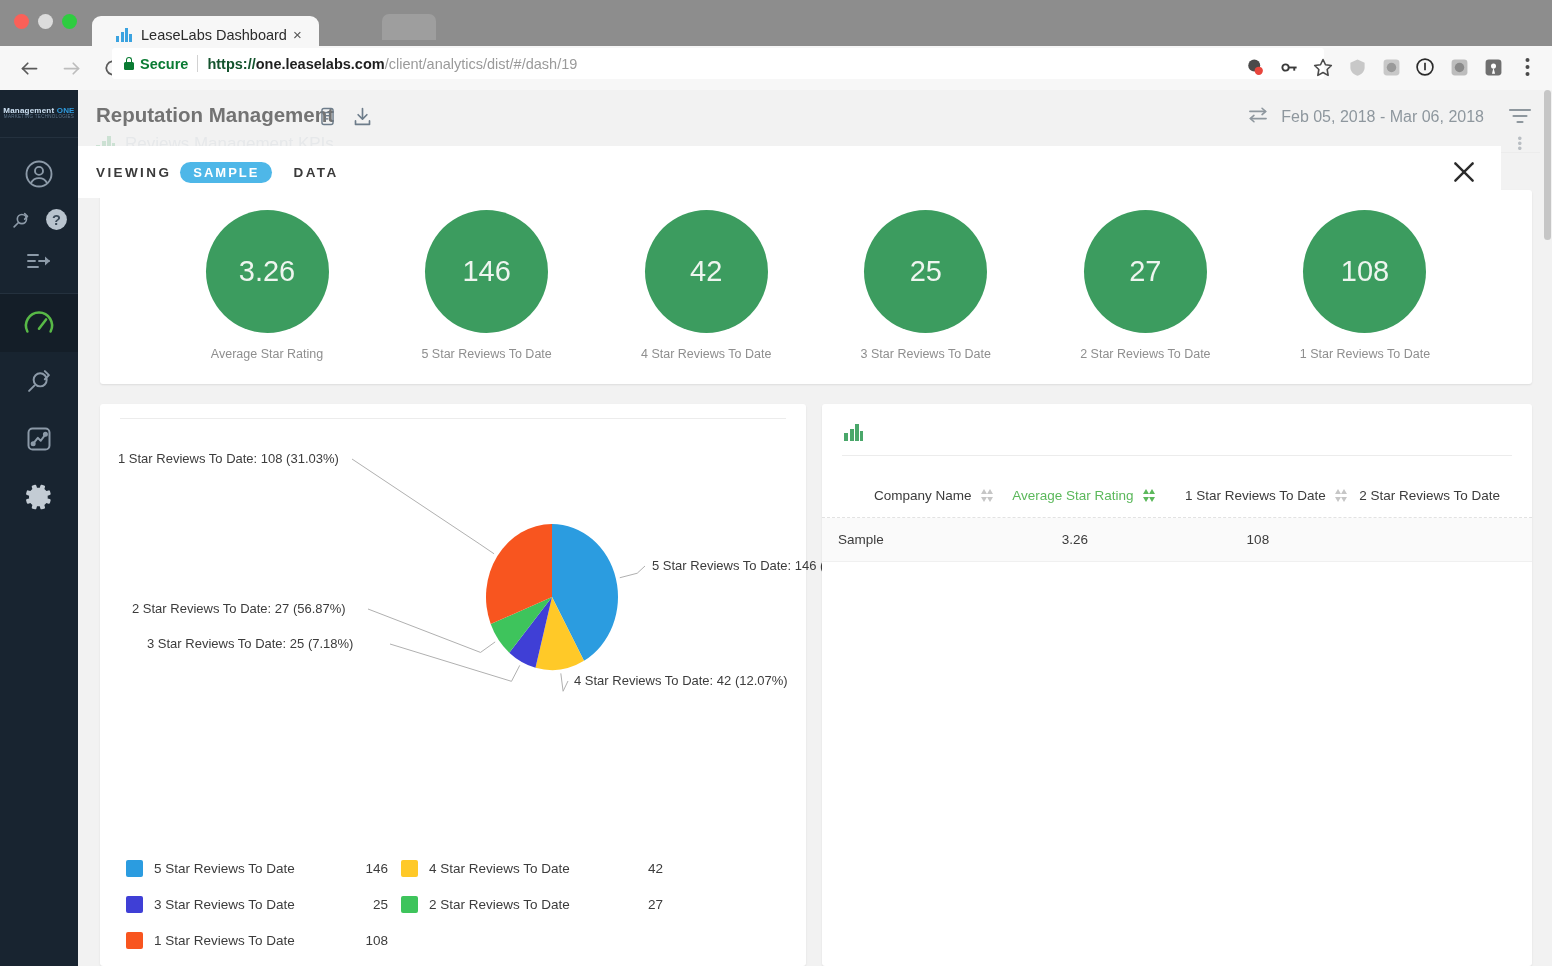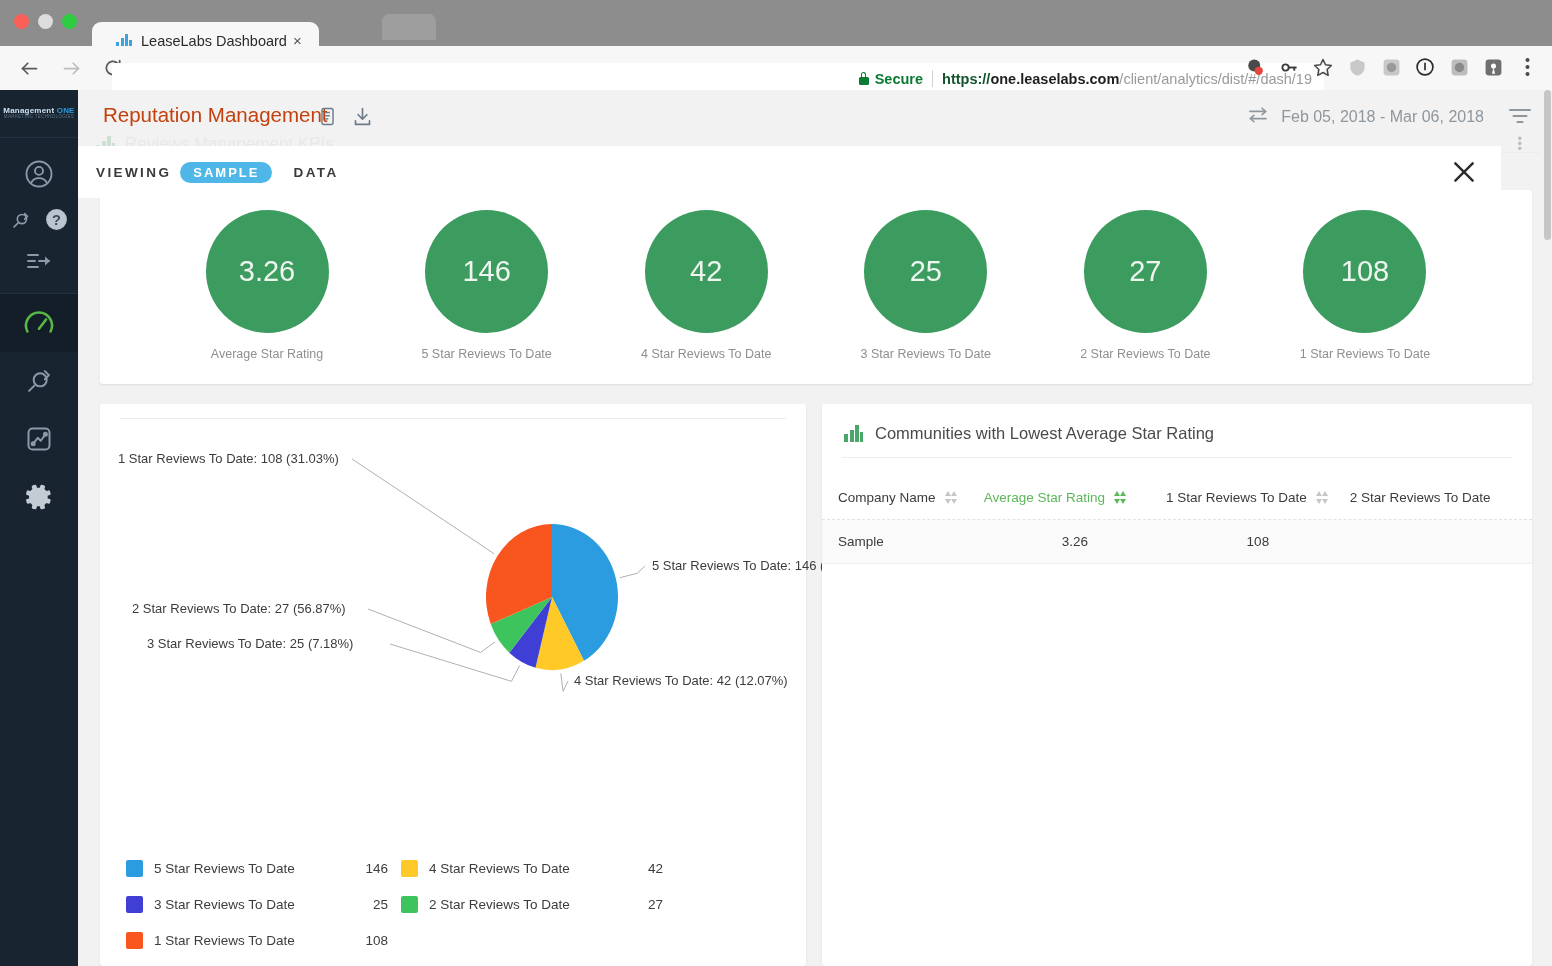--- a/index.html
+++ b/index.html
@@ -12,21 +12,21 @@
 
   
   .tabstrip {
     position:absolute; left:0; top:0; width:1552px; height:46px;
     background:#8d8d8d;
   }
   .winbtns { position:absolute; left:14px; top:14px; display:flex; gap:9px; }
   .winbtn { width:15px; height:15px; border-radius:50%; }
   .wb-red{background:#fb6058;} .wb-yellow{background:#dcdcdc;} .wb-green{background:#2ecc40;}
   .tab {
-    position:absolute; left:92px; top:22px; width:227px; height:38px;
+    position:absolute; left:92px; top:16px; width:227px; height:38px;
     background:#f7f7f7; border-radius:9px 9px 0 0;
     display:flex; align-items:center; padding:0 24px;
   }
   .tab-fav { width:16px; height:14px; margin-right:9px; position:relative; flex:0 0 auto; }
   .tab-fav i { position:absolute; bottom:0; width:3px; background:#3ba3e0; }
   .tab-fav i:nth-child(1){left:0; height:6px;}
   .tab-fav i:nth-child(2){left:4.5px; height:10px;}
   .tab-fav i:nth-child(3){left:9px; height:14px;}
   .tab-fav i:nth-child(4){left:13px; height:8px;}
   .tab-title { font-size:14.5px; color:#2b2b2b; white-space:nowrap; overflow:hidden; }
@@ -37,23 +37,23 @@
 
   .omnibar {
     position:absolute; left:0; top:46px; width:1552px; height:44px;
     background:#f7f7f7; display:flex; align-items:center;
   }
   .navbtn { width:34px; height:34px; margin-left:8px; display:flex; align-items:center;
     justify-content:center; color:#5a5a5a; }
   .navbtn.first { margin-left:12px; }
   .navbtn.dim { color:#bdbdbd; }
   .urlbox {
-    position:absolute; left:112px; top:63px; width:1212px; height:31px;
+    position:absolute; left:112px; top:48px; width:1212px; height:31px;
     background:#fff; border-radius:3px; display:flex; align-items:center;
-    padding:0 12px; font-size:14.5px; overflow:hidden;justify-content:flex-end;
+    padding:0 12px; font-size:14.5px; overflow:hidden;
   }
   .lock { width:10px; height:13px; position:relative; margin-right:6px; flex:0 0 auto; }
   .lock .body { position:absolute; bottom:0; left:0; width:10px; height:8px;
     background:#0a7b33; border-radius:1.5px; }
   .lock .shk { position:absolute; top:0; left:2.2px; width:5.6px; height:6px;
     border:1.7px solid #0a7b33; border-bottom:none; border-radius:3px 3px 0 0; }
   .secure { color:#0a7b33; font-weight:bold; margin-right:9px; }
   .urlsep { width:1px; height:17px; background:#d2d2d2; margin-right:9px; }
   .url-scheme { color:#14532d;font-weight:bold; }
   .url-host { color:#1f1f1f; font-weight:bold; }
@@ -76,22 +76,22 @@
   .sb-row { display:flex; align-items:center; justify-content:center; gap:12px;
     padding:7px 0; }
   .sb-item { display:flex; align-items:center; justify-content:center;
     height:58px; color:#7d8d9c; }
   .sb-item.active { background:#141e28; }
   .sb-item.active svg { color:#58b947; }
 
   
   .main { position:absolute; left:78px; top:0; width:1474px; height:876px; }
   .page-head { position:relative; height:58px; }
-  .page-title { position:absolute; left:25px; top:13px; font-size:20.5px;
-    color:#c2410c; font-weight:normal; }
+  .page-title { position:absolute; left:18px; top:13px; font-size:20.5px;
+    color:#737373; font-weight:bold; }
   .ph-icons { position:absolute; left:240px; top:16px; display:flex; gap:15px; color:#6d7c8a; }
   .daterange { position:absolute; right:68px; top:16px; display:flex; align-items:center;
     gap:12px; color:#8e979e; font-size:16px; }
   .filter-ic { position:absolute; right:20px; top:15px; color:#8e979e; }
   .kebab { position:absolute; right:30px; top:46px; color:#b9bec3; font-size:13px;
     line-height:5px; letter-spacing:0; text-align:center; }
   .kpi-head { position:absolute; left:18px; top:44px; display:flex; align-items:center;
     gap:10px; color:#e6e8ea; font-size:17px; }
   .hrule { position:absolute; left:12px; right:12px; top:62px; height:1px; background:#ececec; }
 
@@ -140,21 +140,21 @@
   .legend { position:absolute; left:26px; bottom:8px; width:660px; }
   .lg-row { display:flex; height:36px; align-items:center; }
   .lg-cell { display:flex; align-items:center; width:275px; }
   .lg-sw { width:17px; height:17px; border-radius:2px; margin-right:11px; flex:0 0 auto; }
   .lg-name { font-size:13.5px; color:#3c3c3c; width:192px; }
   .lg-val { font-size:13.5px; color:#3c3c3c; text-align:right; width:42px; }
 
   
   .tbl { margin-top:18px; width:710px; overflow:hidden; }
   .tr { display:flex; align-items:center; }
-  .th-row { height:44px; border-bottom:1px dashed #e2e2e2; }
+  .th-row { height:44px; border-bottom:1px dashed #e2e2e2;padding-left:36px; }
   .td-row { height:44px; background:#fafafa; border-bottom:1px solid #f0f0f0; }
   .th { font-size:13.5px; color:#3c3c3c; display:flex; align-items:center; gap:9px;
     white-space:nowrap; }
   .th.active { color:#5bb85b; }
   .td { font-size:13.5px; color:#3c3c3c; white-space:nowrap; }
   .c0 { width:200px; padding-left:16px; }
   .c1 { width:230px; }
   .c2 { width:232px; }
   .c3 { width:230px; }
   .sort { width:11px; height:13px; position:relative; flex:0 0 auto; }
@@ -531,21 +531,20 @@
       </div>
 
       <div class="card panel-right">
         <div class="panel-title">
           <span class="bar-ic">
               <i></i>
               <i></i>
               <i></i>
               <i></i>
             </span>
-          <span>Communities with Lowest Average Star Rating</span>
         </div>
         <div class="panel-rule"></div>
         <div class="tbl">
           <div class="tr th-row" id="tbl-head">
               <div class="th c0">
                 <span>Company Name</span>
                 <span class="sort ">
                   <b class="up"></b>
                   <b class="dn"></b>
                   <b class="up2"></b>

